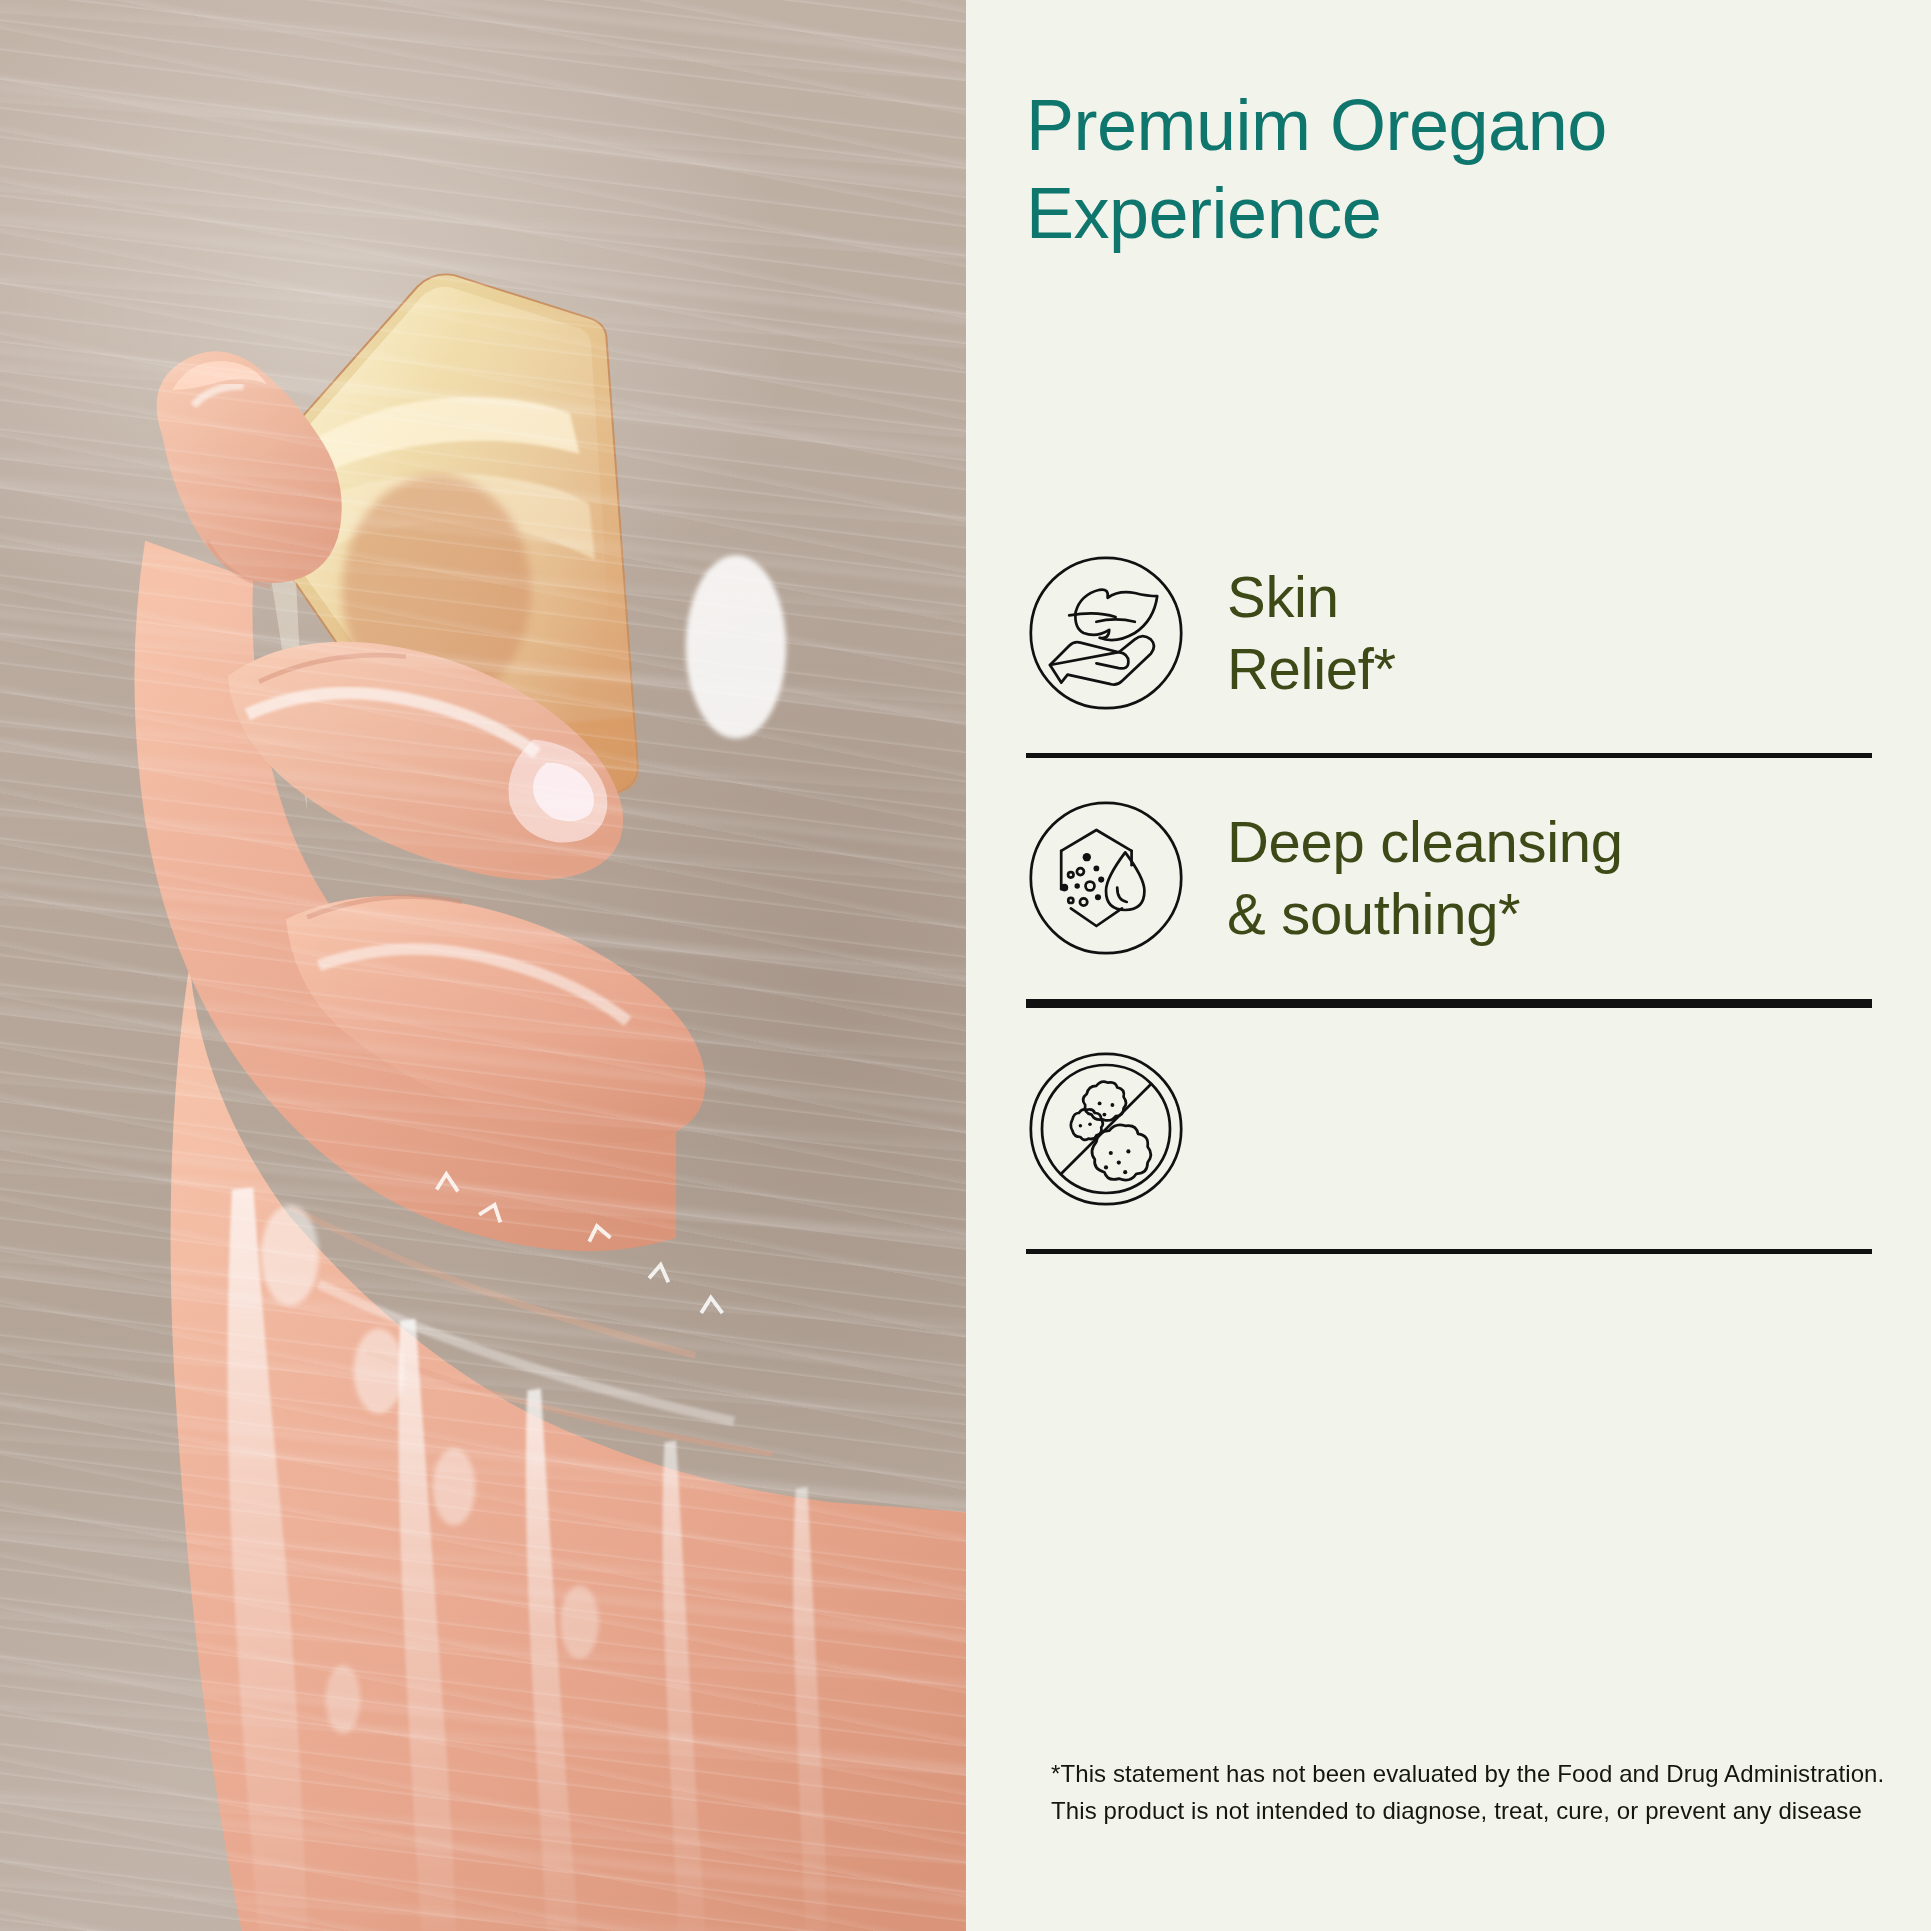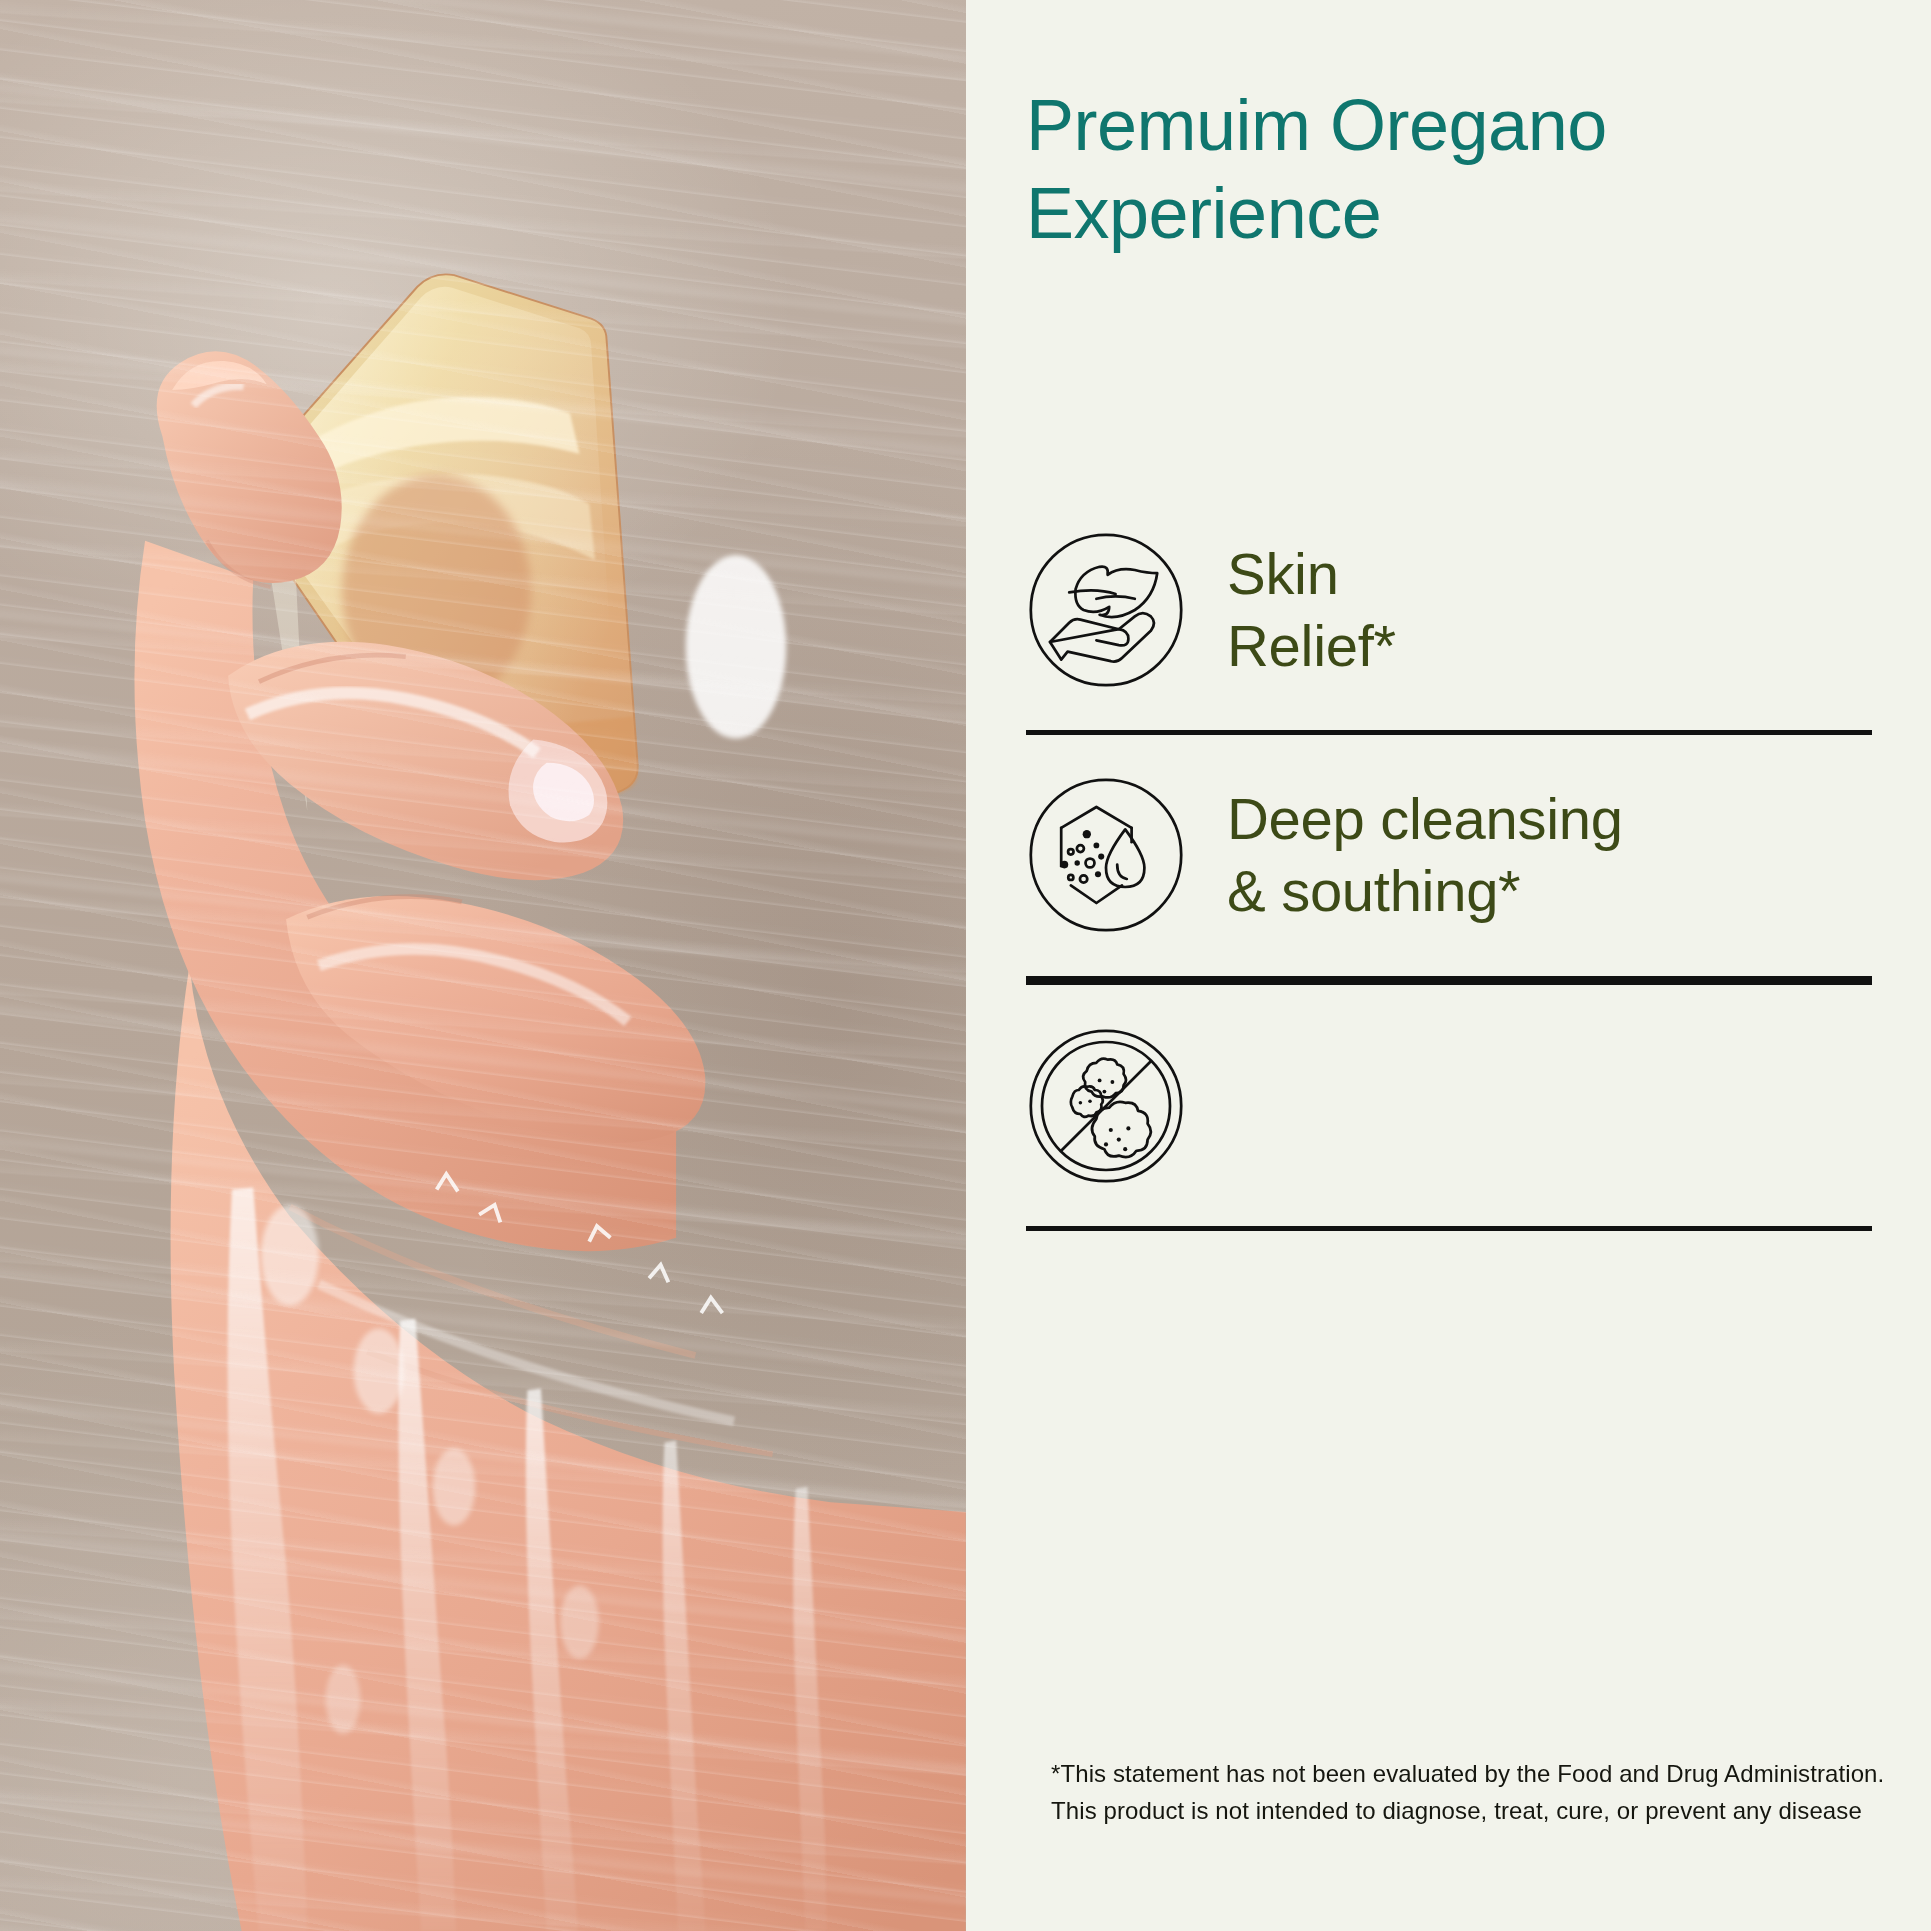--- a/index.html
+++ b/index.html
@@ -85,21 +85,21 @@
     line-height: 1.22;
     letter-spacing: -0.5px;
     color: #0f766e;
     font-weight: 400;
     margin-top: 16px;
   }
 
   .features {
     position: absolute;
     left: 60px;
-    top: 489px;
+    top: 512px;
     width: 846px;
   }
   .feature-row {
     display: flex;
     align-items: center;
     height: 241px;
     box-sizing: border-box;
   }
   .feature-icon {
     width: 160px;

